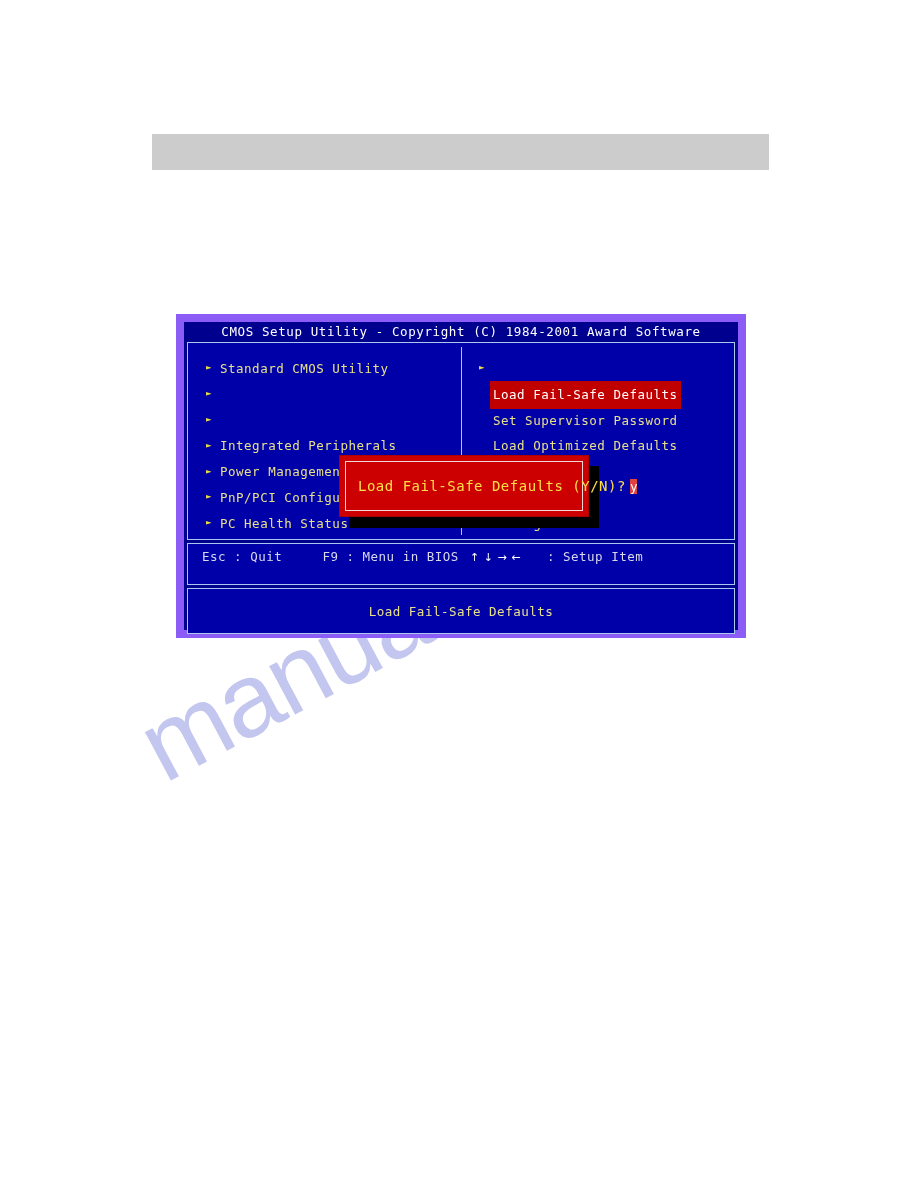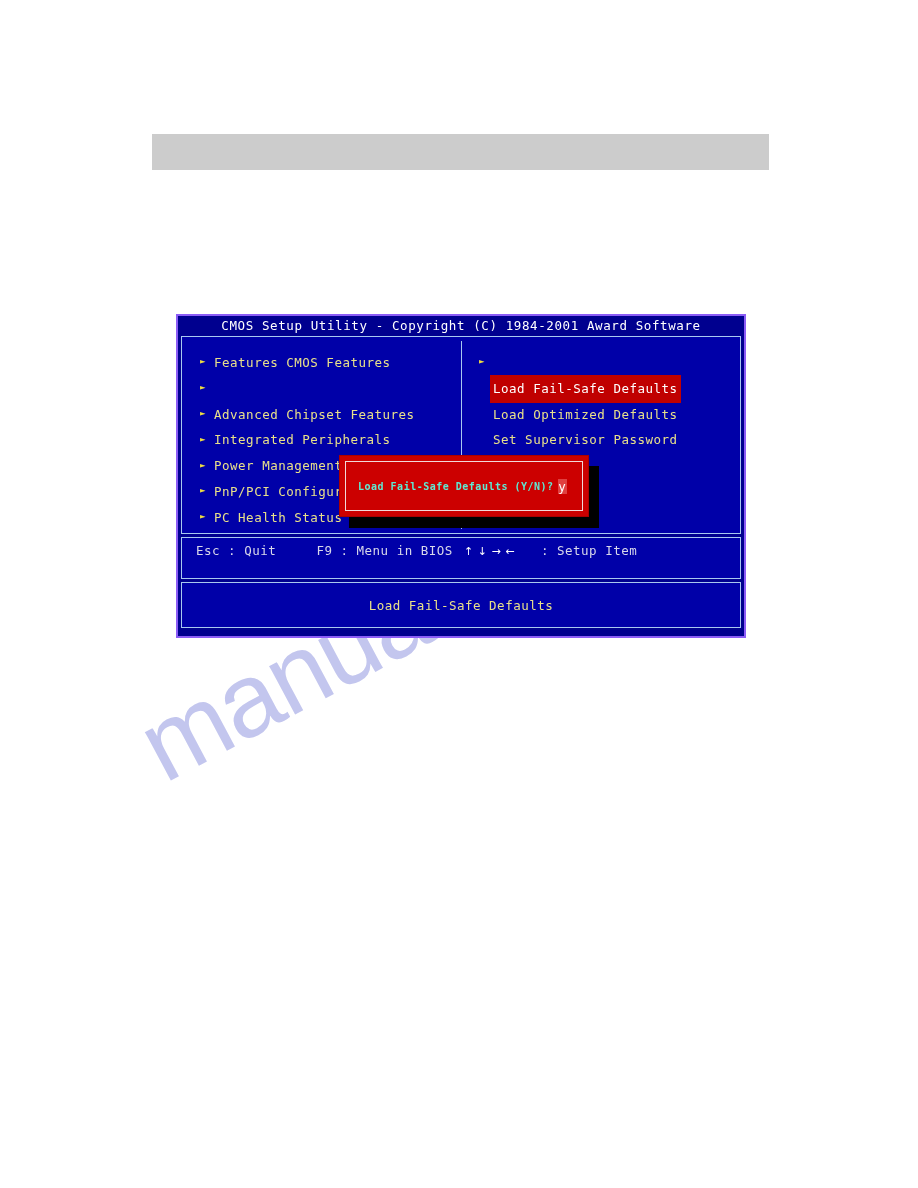--- a/index.html
+++ b/index.html
@@ -44,21 +44,21 @@
   }
 
   
   #bios-screen {
     position: absolute;
     left: 176px;
     top: 314px;
     width: 570px;
     height: 324px;
     background: #00008f;
-    border: 2px solid #8b5cf6;
+    border: 8px solid #8b5cf6;
     box-sizing: border-box;
     font-family: "DejaVu Sans Mono", "Liberation Mono", monospace;
   }
 
   #bios-titlebar {
     height: 20px;
     line-height: 20px;
     text-align: center;
     color: #ffffff;
     font-size: 12.5px;
@@ -192,25 +192,24 @@
     top: 5px;
     right: 5px;
     bottom: 5px;
     border: 1px solid #f2d8d8;
     box-sizing: border-box;
     display: flex;
     align-items: center;
     padding-left: 12px;
   }
   #confirm-dialog-text {
-    color: #5eead4;
-    font-size: 10px;
+    color: #fde047;
+    font-size: 14px;
     letter-spacing: 0.5px;
     white-space: nowrap;
-    font-weight: bold;
   }
   #confirm-dialog-cursor {
     display: inline-block;
     background: #e04040;
     color: #ffffff;
     font-size: 12.5px;
     width: 9px;
     text-align: center;
     margin-left: 4px;
   }
@@ -225,28 +224,27 @@
 <div id="bios-screen">
 
   <div id="bios-titlebar">CMOS Setup Utility - Copyright (C) 1984-2001 Award Software</div>
 
   <div id="bios-menu-panel" class="bios-panel">
     <div id="col-divider"></div>
 
     <div class="menu-col left">
       <div class="menu-item">
         <span class="bullet">►</span>
-        <span class="label-text">Features CMOS Features</span>
-      </div>
-      <div class="menu-item">
-        <span class="bullet">►</span>
-      </div>
-      <div class="menu-item">
-        <span class="bullet">►</span>
-        <span class="label-text">Advanced Chipset Features</span>
+        <span class="label-text">Standard CMOS Utility</span>
+      </div>
+      <div class="menu-item">
+        <span class="bullet">►</span>
+      </div>
+      <div class="menu-item">
+        <span class="bullet">►</span>
       </div>
       <div class="menu-item">
         <span class="bullet">►</span>
         <span class="label-text">Integrated Peripherals</span>
       </div>
       <div class="menu-item">
         <span class="bullet">►</span>
         <span class="label-text">Power Management</span>
       </div>
       <div class="menu-item">
@@ -262,25 +260,25 @@
     <div class="menu-col right">
       <div class="menu-item">
         <span class="bullet">►</span>
       </div>
       <div class="menu-item selected">
         <span class="bullet blank">►</span>
         <span class="label-text">Load Fail-Safe Defaults</span>
       </div>
       <div class="menu-item">
         <span class="bullet blank">►</span>
+        <span class="label-text">Set Supervisor Password</span>
+      </div>
+      <div class="menu-item">
+        <span class="bullet blank">►</span>
         <span class="label-text">Load Optimized Defaults</span>
-      </div>
-      <div class="menu-item">
-        <span class="bullet blank">►</span>
-        <span class="label-text">Set Supervisor Password</span>
       </div>
       <div class="menu-item">
         <span class="bullet blank">►</span>
         <span class="label-text">word</span>
       </div>
       <div class="menu-item">
         <span class="bullet blank">►</span>
         <span class="label-text">etup</span>
       </div>
       <div class="menu-item">

